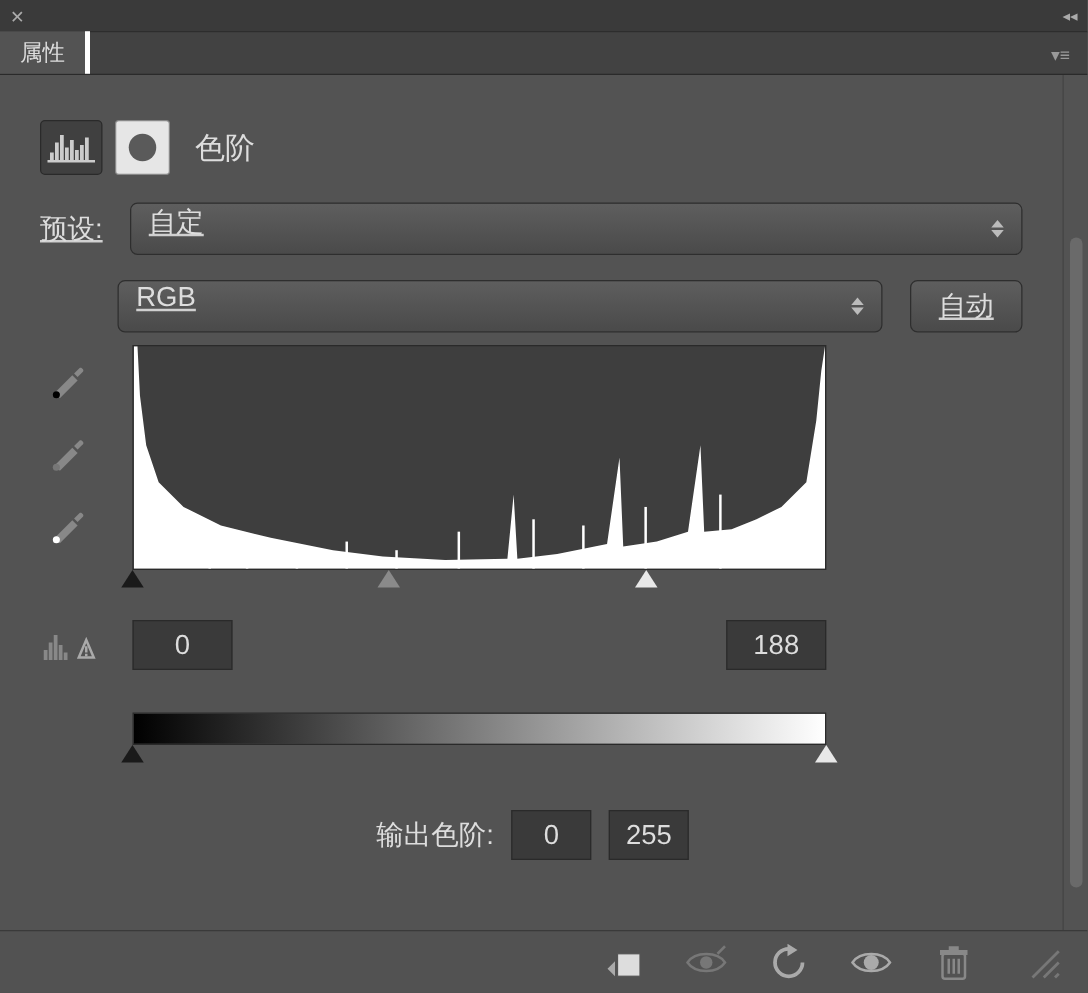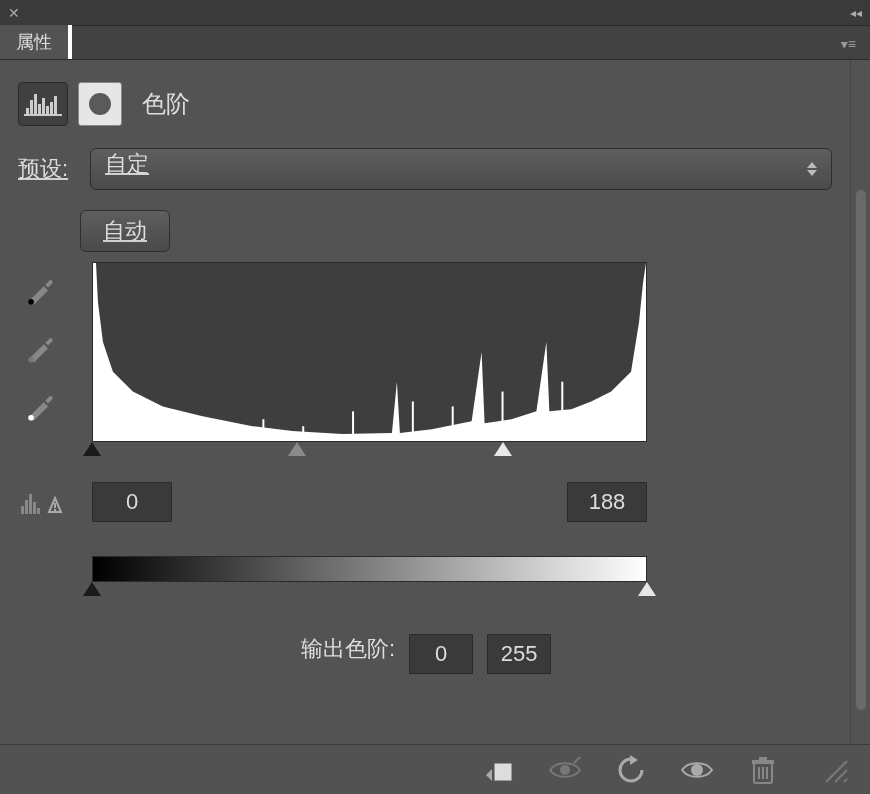--- a/index.html
+++ b/index.html
@@ -8,21 +8,21 @@
   .title-bar { height: 26px; background: #3a3a3a; display: flex; align-items: center; padding: 0 8px; border-bottom: 1px solid #2a2a2a; }
   .title-bar .close-x { font-size: 14px; color: #aaa; cursor: pointer; }
   .title-bar .spacer { flex: 1; }
   .title-bar .collapse-icon { font-size: 12px; color: #aaa; }
 
   .tab-bar { height: 34px; background: #424242; display: flex; align-items: flex-end; border-bottom: 1px solid #2a2a2a; position: relative; }
   .tab { height: 34px; background: #535353; padding: 6px 16px; font-size: 18px; color: #ddd; border-right: 4px solid #ffffff; display: flex; align-items: center; }
   .panel-menu { position: absolute; right: 14px; top: 10px; color: #999; font-size: 14px; }
 
   .panel-body { display: flex; height: calc(100% - 60px - 50px); background: #535353; }
-  .main-col { flex: 1; padding: 0; }
+  .main-col { flex: 1; padding: 14px; }
   .scroll-col { width: 20px; background: #535353; border-left: 1px solid #444; display: flex; justify-content: center; padding-top: 130px; }
   .scrollbar-thumb { width: 10px; height: 520px; background: #6a6a6a; border-radius: 5px; }
 
   .header-row { display: flex; align-items: center; padding: 22px 18px 12px 18px; gap: 10px; }
   .levels-icon-box { width: 50px; height: 44px; background: #404040; border: 1px solid #2a2a2a; border-radius: 4px; display: flex; align-items: center; justify-content: center; }
   .levels-glyph { width: 38px; height: 24px; position: relative; }
   .levels-glyph::before { content:""; position:absolute; left:0; right:0; bottom:0; height:2px; background:#ccc; }
   .levels-glyph span { position:absolute; bottom:2px; width:3px; background:#ccc; }
   .mask-icon-box { width: 44px; height: 44px; background: #e6e6e6; border: 1px solid #888; border-radius: 3px; display:flex; align-items:center; justify-content:center; }
   .mask-circle { width: 22px; height: 22px; border-radius: 50%; background: #5a5a5a; }
@@ -54,21 +54,21 @@
   .tri.black { border-bottom:14px solid #1a1a1a; }
   .tri.gray  { border-bottom:14px solid #8a8a8a; }
   .tri.white { border-bottom:14px solid #e8e8e8; }
 
   .value-row { width: 555px; margin-left:12px; display:flex; justify-content:space-between; margin-top: 24px; }
   .val-input { width: 80px; height: 40px; background:#3a3a3a; border:1px solid #2a2a2a; color:#ddd; font-size:22px; text-align:center; }
 
   .gradient-bar { width:555px; height:26px; margin-left:12px; margin-top:34px; background: linear-gradient(to right, #000, #fff); border:1px solid #2a2a2a; position:relative; }
   .out-slider-track { width:555px; height:16px; margin-left:12px; position:relative; }
 
-  .output-row { display:flex; align-items:flex-start; justify-content:center; gap: 14px; margin-top: 36px; }
+  .output-row { display:flex; align-items:center; justify-content:center; gap: 14px; margin-top: 36px; }
   .output-label { font-size:22px; color:#ddd; }
   .val-input.sm { width:64px; }
 
   .footer { height: 50px; background:#525252; border-top:1px solid #3a3a3a; display:flex; align-items:center; justify-content:flex-end; padding: 0 16px; gap: 28px; }
   .footer .ico { width:38px; height:30px; display:flex; align-items:center; justify-content:center; color:#888; cursor:pointer; }
   .footer .ico svg { width:100%; height:100%; }
   .footer .resize { margin-left: 6px; }
 </style>
 </head>
 <body>
@@ -108,20 +108,24 @@
 
     <div class="row">
       <div class="label">预设:</div>
       <div class="select">
         <span>自定</span>
         <span class="arrows"></span>
       </div>
     </div>
 
     <div class="row" style="padding-left:80px; gap:22px;">
+      <div class="select" style="flex:1">
+        <span>RGB</span>
+        <span class="arrows"></span>
+      </div>
       <div class="btn">自动</div>
     </div>
 
     <div class="work-area">
       <div class="tool-col">
         <div class="eyedropper">
           <svg viewBox="0 0 24 24">
               <path d="M4 20 L14 10 L17 13 L7 23 Z" fill="#888"></path>
               <path d="M15 9 L18 6 C19 5 21 7 20 8 L17 11 Z" fill="#888"></path>
               <circle cx="5" cy="21" r="2" fill="#000"></circle>

